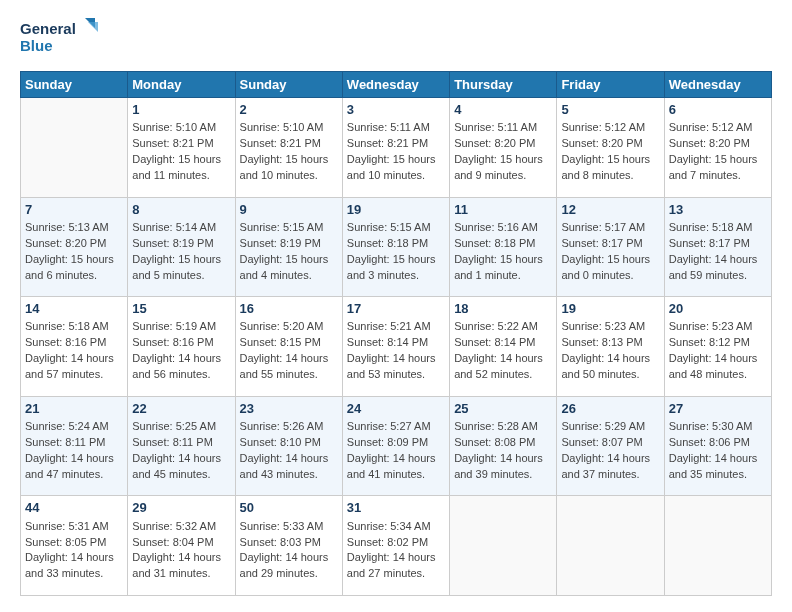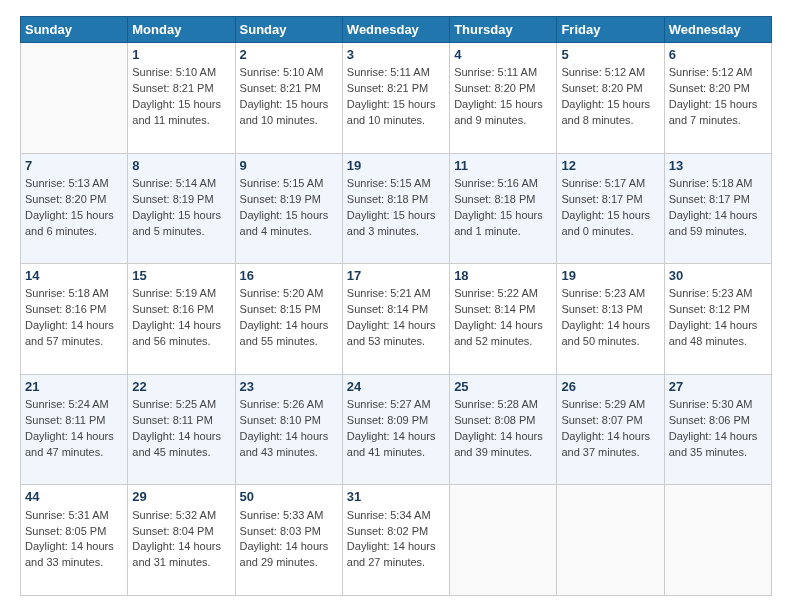--- a/index.html
+++ b/index.html
@@ -83,20 +83,34 @@
       background: #f9f9f9;
     }
     .row-alt td {
       background: #f0f6fc;
     }
   </style>
 </head>
 <body>
 
 <div class="page">
+  <div class="header">
+    <div class="logo">
+<svg width="80" height="45" viewBox="0 0 80 45" xmlns="http://www.w3.org/2000/svg">
+  <text x="0" y="18" font-family="Arial" font-size="15" font-weight="bold" fill="#1a3a5c">General</text>
+  <text x="0" y="35" font-family="Arial" font-size="15" font-weight="bold" fill="#2176ae">Blue</text>
+  <polygon points="65,2 75,2 75,12" fill="#2176ae"></polygon>
+  <polygon points="68,6 78,6 78,16" fill="#4a9fd4" opacity="0.7"></polygon>
+</svg>
+      </div>
+    <div class="title-block">
+      <div class="month-title"></div>
+      <div class="location-title"></div>
+    </div>
+  </div>
 
   <table class="calendar" id="cal-table">
     <thead>
       <tr id="header-row">
           <th>Sunday</th>
           <th>Monday</th>
           <th>Sunday</th>
           <th>Wednesday</th>
           <th>Thursday</th>
           <th>Friday</th>
@@ -180,21 +194,21 @@
           </td>
           <td>
             <span class="day-num">18</span>
             <div class="day-info">Sunrise: 5:22 AM<br>Sunset: 8:14 PM<br>Daylight: 14 hours and 52 minutes.</div>
           </td>
           <td>
             <span class="day-num">19</span>
             <div class="day-info">Sunrise: 5:23 AM<br>Sunset: 8:13 PM<br>Daylight: 14 hours and 50 minutes.</div>
           </td>
           <td>
-            <span class="day-num">30</span>
+            <span class="day-num">20</span>
             <div class="day-info">Sunrise: 5:23 AM<br>Sunset: 8:12 PM<br>Daylight: 14 hours and 48 minutes.</div>
           </td>
         </tr>
         <tr class="row-alt">
           <td>
             <span class="day-num">21</span>
             <div class="day-info">Sunrise: 5:24 AM<br>Sunset: 8:11 PM<br>Daylight: 14 hours and 47 minutes.</div>
           </td>
           <td>
             <span class="day-num">22</span>

